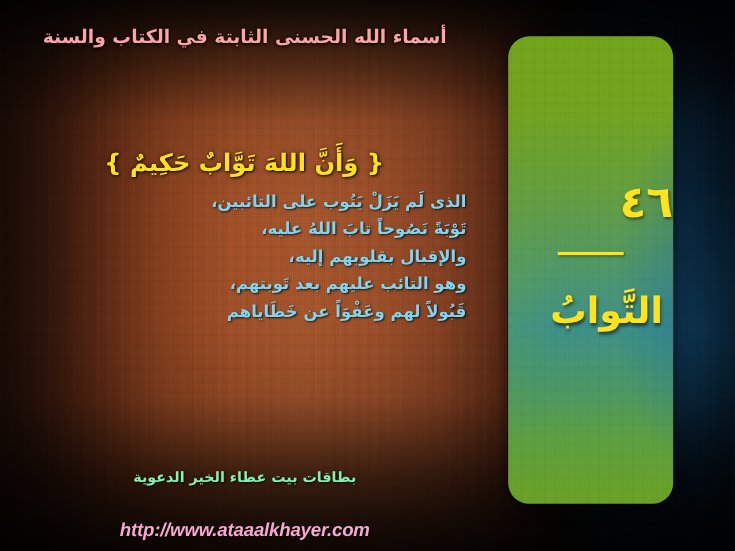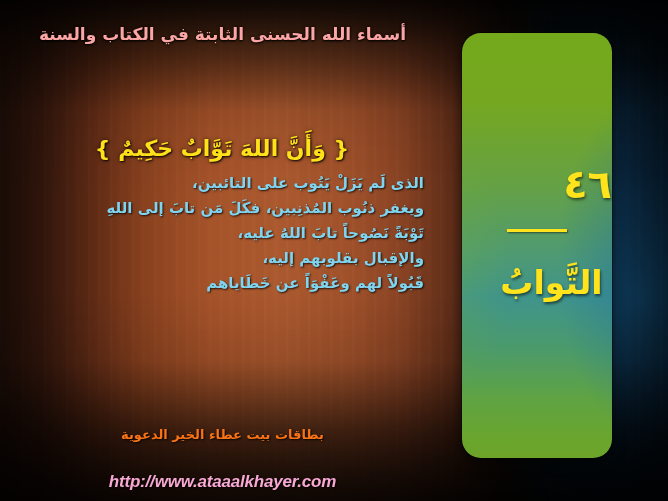--- a/index.html
+++ b/index.html
@@ -214,21 +214,21 @@
     position: absolute;
     left: 0;
     top: 427px;
     width: 445px;
     text-align: center;
   }
   #footer-arabic {
     font-family: "DejaVu Sans", sans-serif;
     font-size: 13px;
     font-weight: bold;
-    color: #f97316;
+    color: #86efac;
     direction: rtl;
     text-shadow: 1px 1px 2px rgba(0,0,0,0.85);
     white-space: nowrap;
   }
   #footer-url {
     margin-top: 30px;
     font-family: Liberation Sans, sans-serif;
     font-size: 17px;
     font-weight: bold;
     font-style: italic;
@@ -250,23 +250,23 @@
   <div class="bg-layer bg-dither"></div>
   <div class="bg-layer bg-vignette"></div>
 
   <div id="header-title">أسماء الله الحسنى الثابتة في الكتاب والسنة</div>
 
   <div id="verse-block">
     <div id="verse-line">{ وَأَنَّ اللهَ تَوَّابٌ حَكِيمٌ }</div>
 
     <div id="body-lines">
       <div class="body-line">الذى لَم يَزَلْ يَتُوب على التائبين،</div>
-      <div class="body-line">ويغفر ذنُوب المُذنِبين، فكَلَ مَن تابَ إلى اللهِ</div>
       <div class="body-line">تَوْبَةً نَصُوحاً تابَ اللهُ عليه،</div>
       <div class="body-line">والإقبال بقلوبهم إليه،</div>
+      <div class="body-line">وهو التائب عليهم بعد تَوبتهم،</div>
       <div class="body-line">قَبُولاً لهم وعَفْوَاً عن خَطَاياهم</div>
     </div>
   </div>
 
   <div id="name-panel">
     <div class="panel-sheen"></div>
     <div class="panel-dither"></div>
     <div id="panel-number">٤٦</div>
     <div id="panel-rule"></div>
     <div id="panel-name">التَّوابُ</div>

